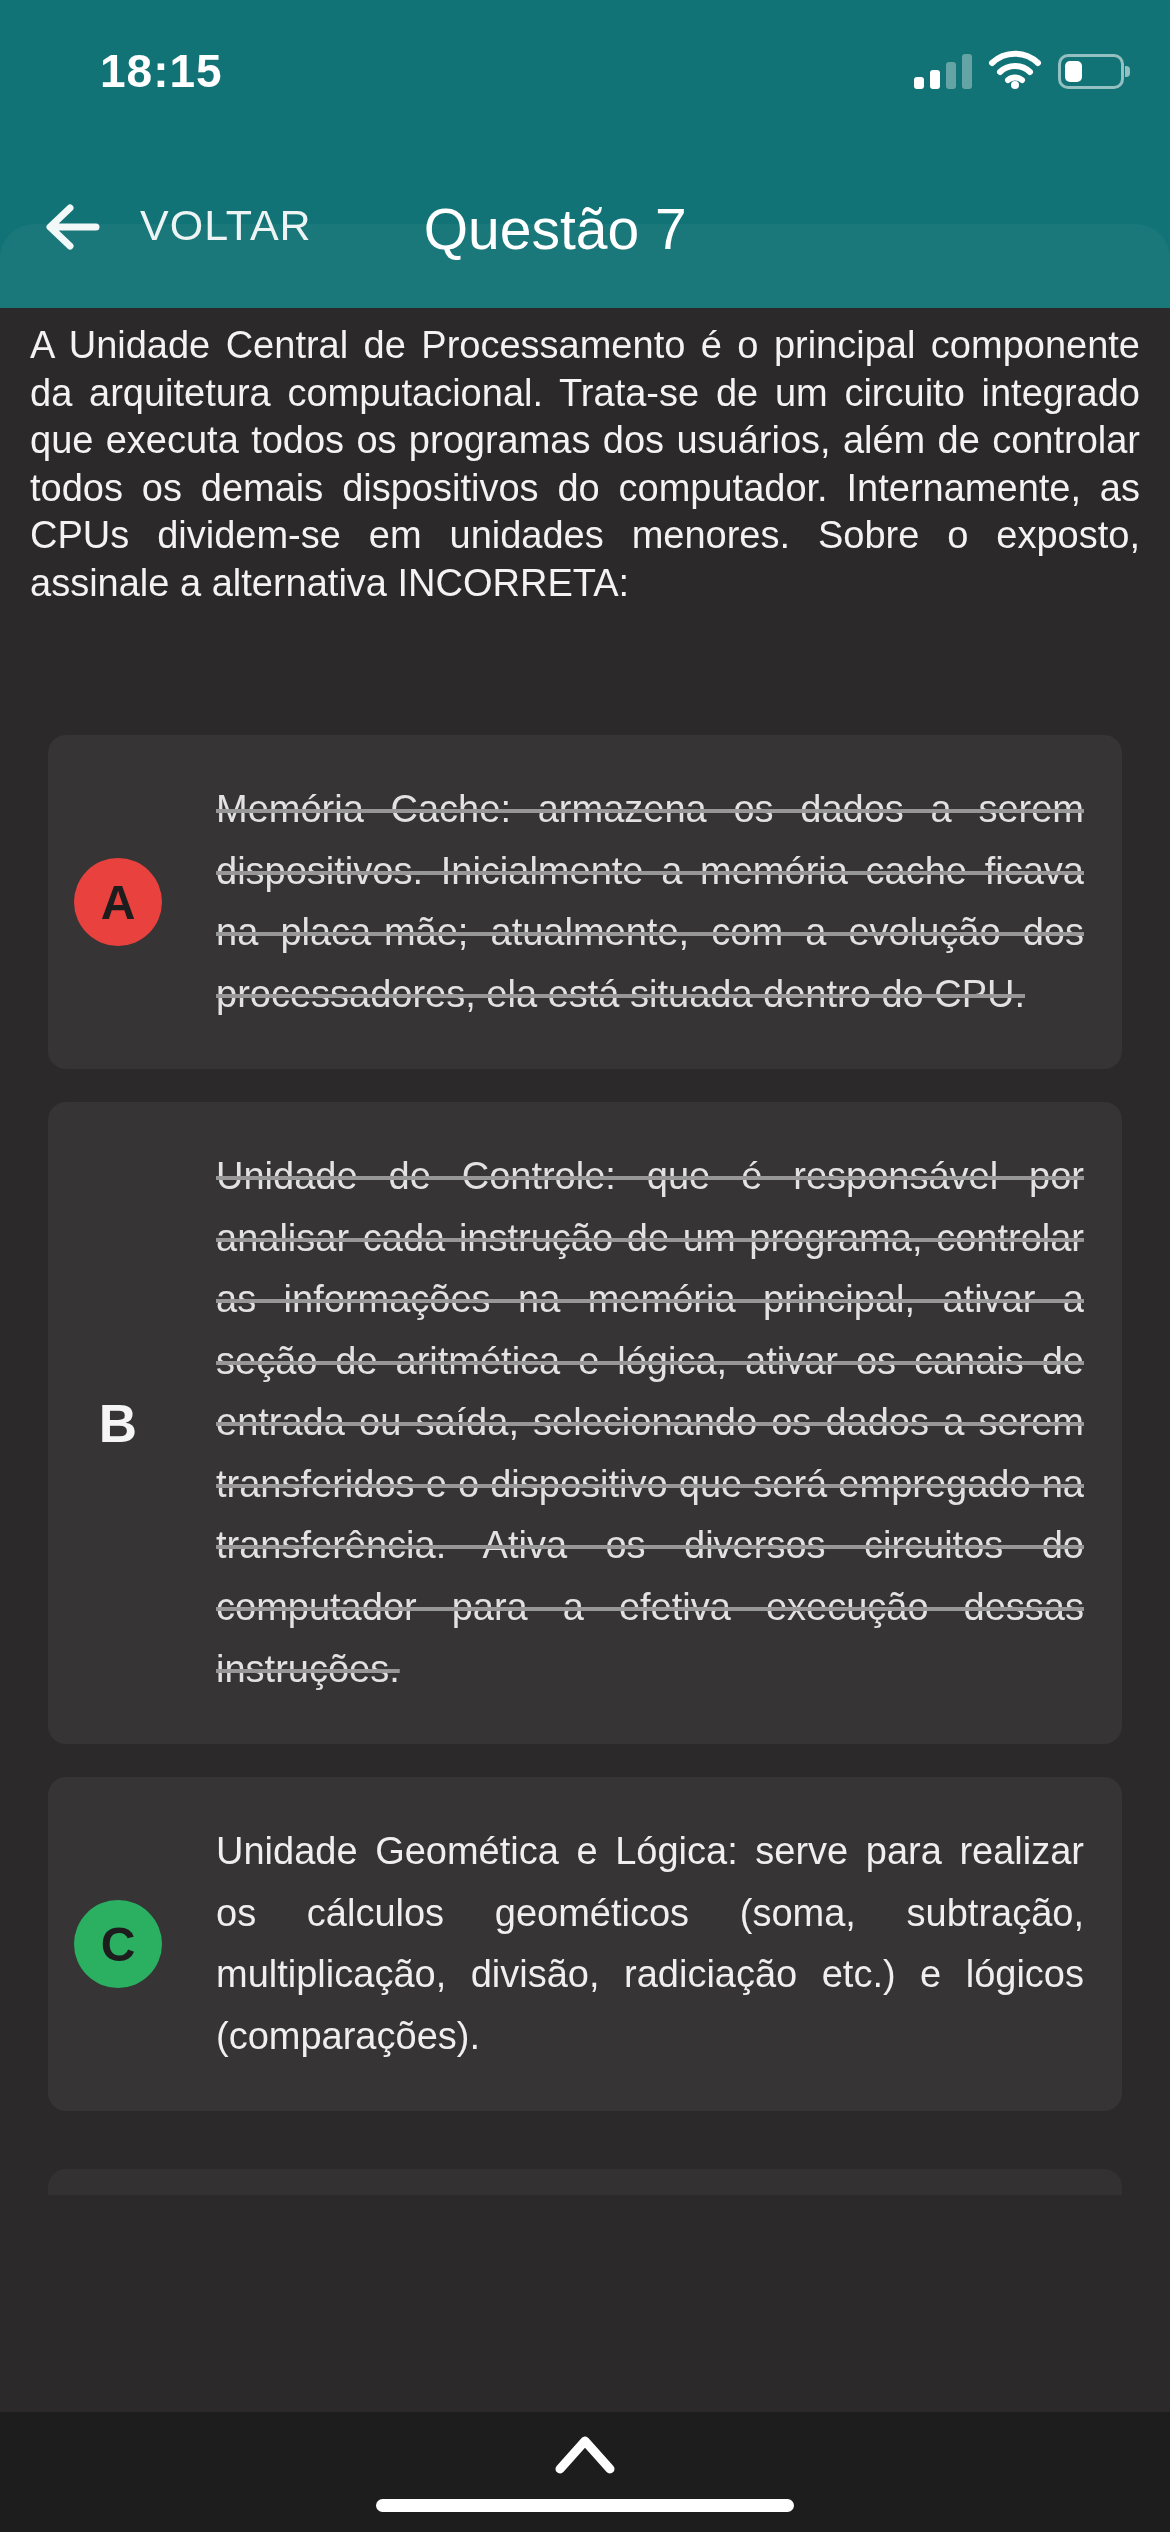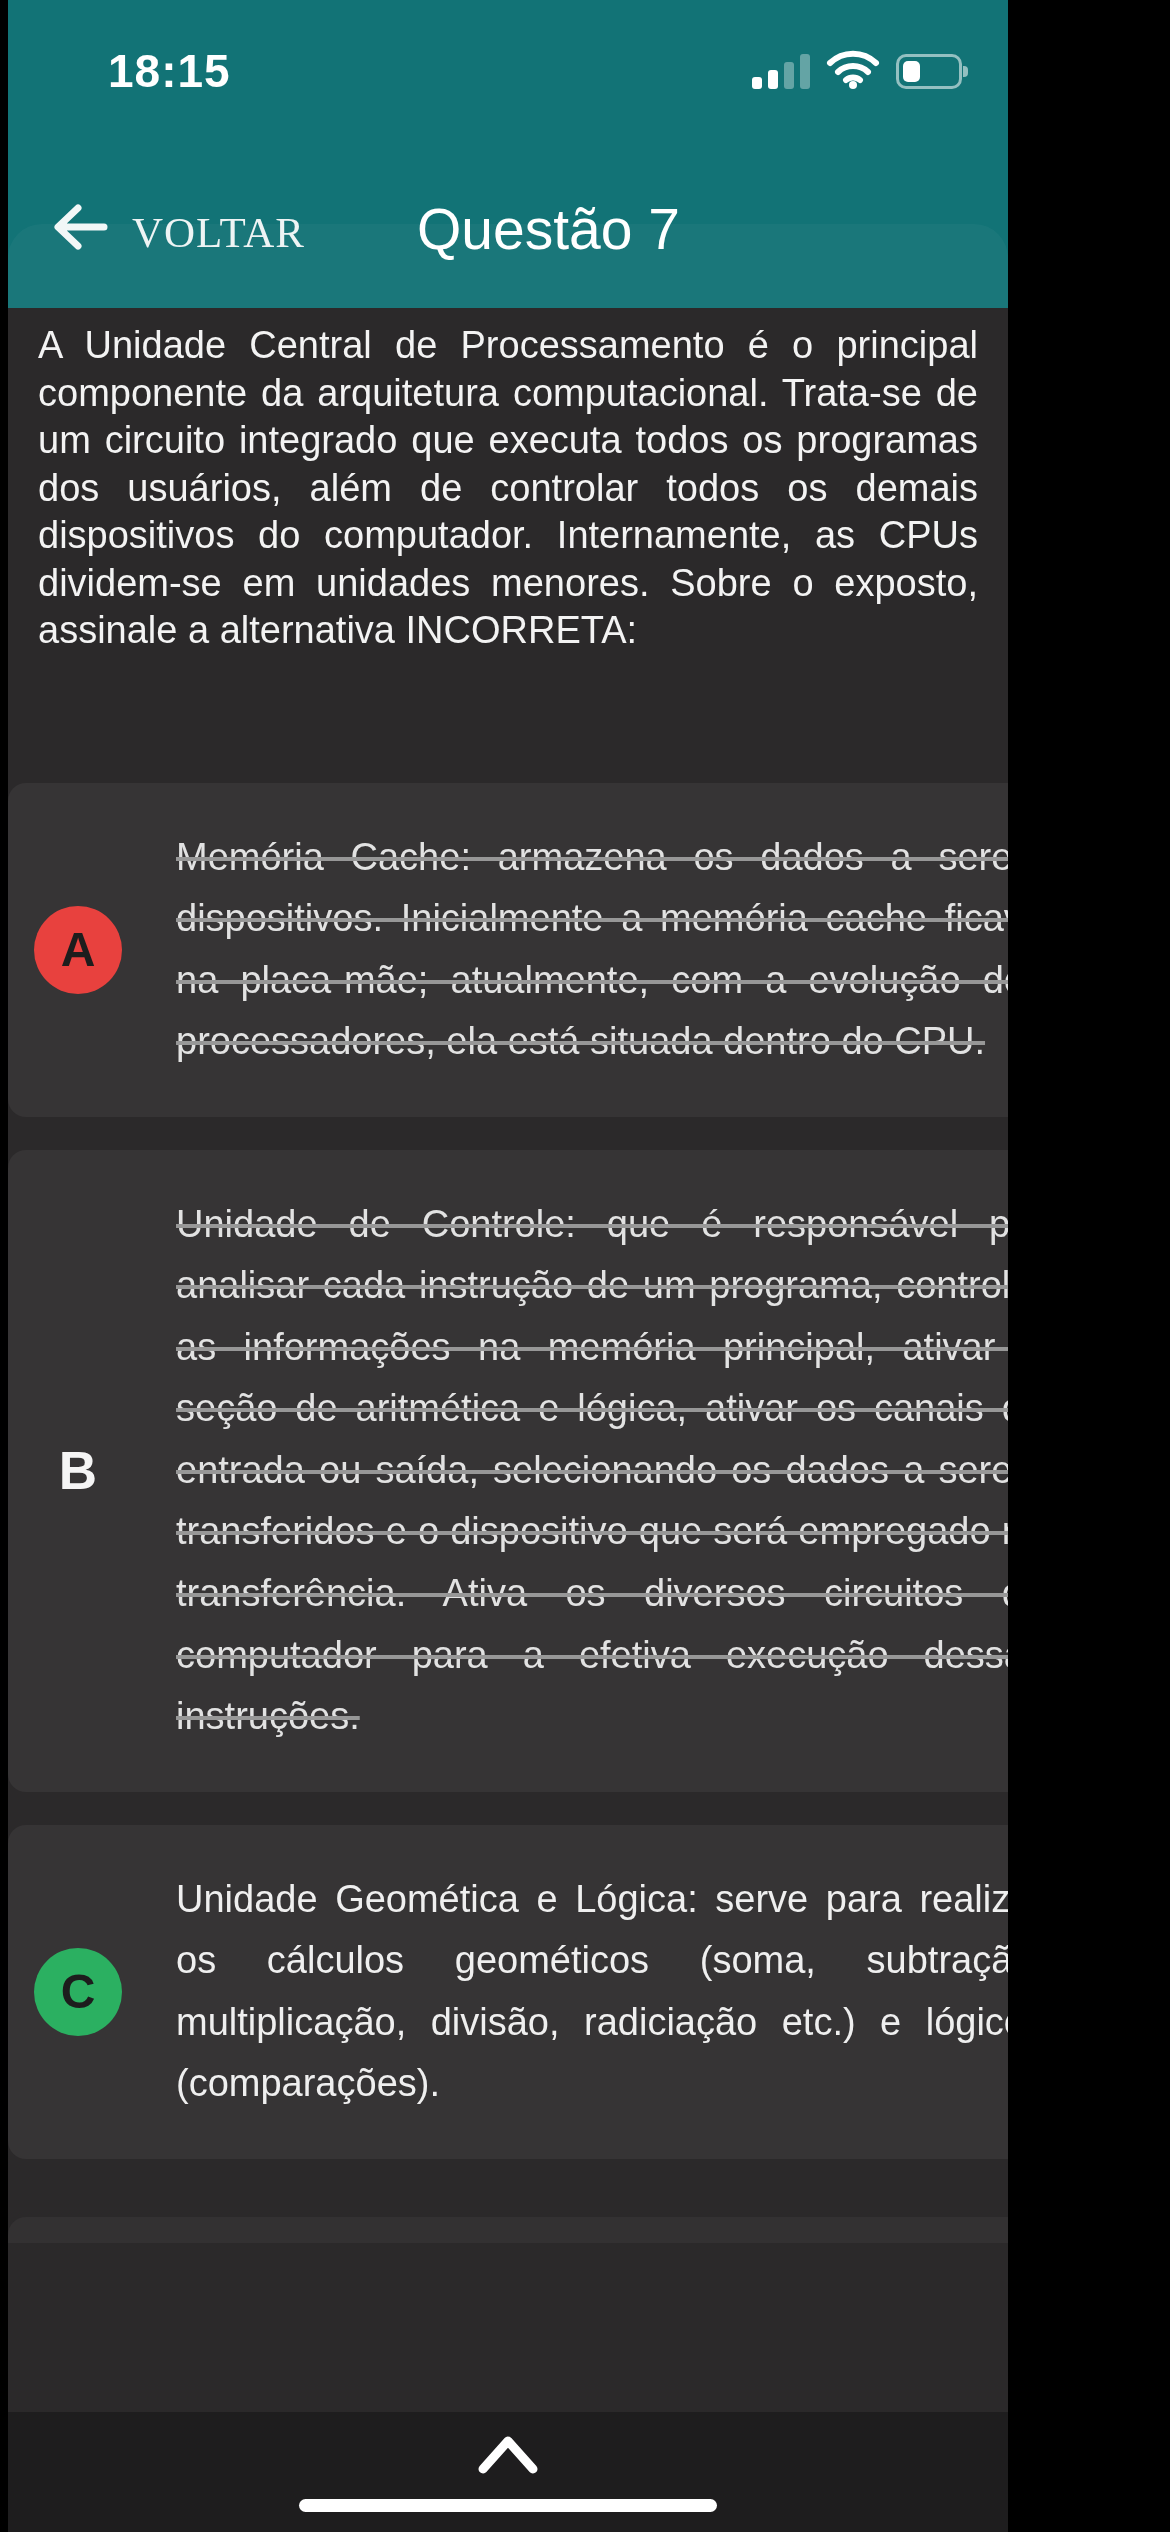--- a/index.html
+++ b/index.html
@@ -1,21 +1,21 @@
 <!DOCTYPE html>
 <html><head>
 <meta charset="utf-8">
 <style>
   * { margin:0; padding:0; box-sizing:border-box; }
   html,body { background:#000; }
   body { font-family:"Liberation Sans","DejaVu Sans",sans-serif; }
 
   .screen{
-    position:relative; width:1000px; height:2532px;
-    background:#f97316; overflow:hidden;margin-left:8px;
+    position:relative; width:1170px; height:2532px;
+    background:#f97316; overflow:hidden;
   }
 
   
   .header{
     position:absolute; top:0; left:0; width:100%; height:308px;
     background:#127376;
   }
   .header-sheet{
     position:absolute; top:224px; left:0; right:0; height:84px;
     background:rgba(255,255,255,0.035);
@@ -42,21 +42,21 @@
   .battery .fill{ position:absolute; left:4px; top:4px; width:17px; height:21px;
     background:#ffffff; border-radius:5px; }
   .battery .cap{ position:absolute; right:-9px; top:9px; width:5px; height:11px;
     background:rgba(255,255,255,0.55); border-radius:0 4px 4px 0; }
 
   .nav-row{
     position:absolute; top:188px; left:0; right:0; height:82px;
     display:flex; align-items:center;
   }
   .back-button{
-    display:flex; align-items:flex-end; gap:20px; margin-left:42px; cursor:pointer;font-family:Liberation Serif, serif;
+    display:flex; align-items:flex-start; gap:36px; margin-left:42px; cursor:pointer;
   }
   .back-label{ color:#eef4f4; font-size:43px; font-weight:500; letter-spacing:1px; }
   .page-title{ margin-left:112px; color:#ffffff; font-size:57px; font-weight:500; }
 
   
   .content{
     position:absolute; top:308px; left:0; width:100%; height:2104px;
     background:#2b292a; overflow:hidden;
   }
   .question-text{

